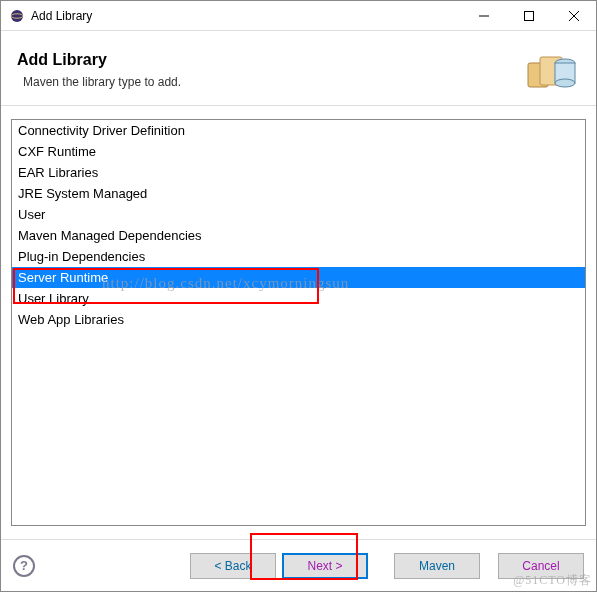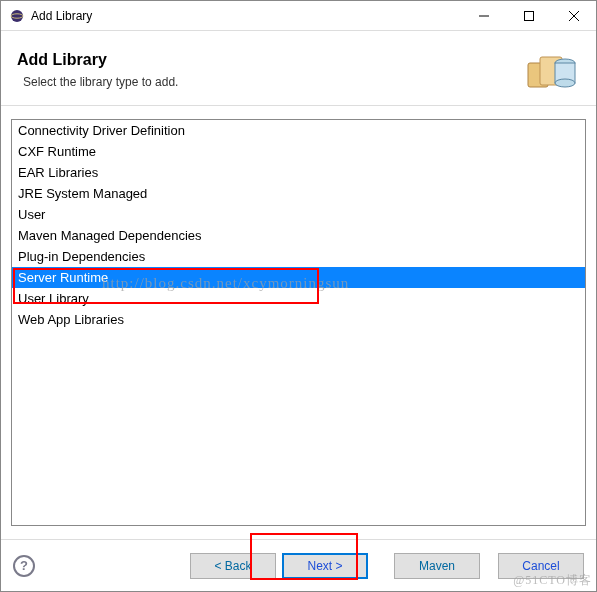--- a/index.html
+++ b/index.html
@@ -60,21 +60,21 @@
       width: 22px; height: 22px;
       border: 2px solid #7a7a8a; border-radius: 50%;
       display: flex; align-items: center; justify-content: center;
       color: #7a7a8a; font-weight: bold; font-size: 13px;
     }
     .spacer { flex: 1; }
     .btn {
       min-width: 86px; height: 26px; font-size: 12px;
       background: #e1e1e1; border: 1px solid #adadad;
       display: flex; align-items: center; justify-content: center;
-      padding: 0 10px; color: #1d4ed8;
+      padding: 0 10px; color: #a21caf;
     }
     .btn.disabled { color: #0369a1; }
     .btn.default { border: 2px solid #0078d7; }
     .watermark {
       position: absolute; color: rgba(160,160,160,0.7);
       font-size: 15px; pointer-events: none; font-family: SimSun, serif; letter-spacing: 1px;
     }
   </style>
 </head>
 <body>
@@ -103,21 +103,21 @@
           <line x1="0" y1="0" x2="10" y2="10"></line>
           <line x1="10" y1="0" x2="0" y2="10"></line>
         </svg>
       </div>
   </div>
 </div>
 
 <div class="header-panel">
   <div class="header-text">
     <div class="header-title">Add Library</div>
-    <div class="header-desc">Select the library type to add.</div>
+    <div class="header-desc">Maven the library type to add.</div>
   </div>
   <div class="header-icon">
     <svg viewBox="0 0 60 50">
       <rect x="8" y="18" width="20" height="24" rx="2" fill="#e8c070" stroke="#a87830"></rect>
       <rect x="20" y="12" width="22" height="28" rx="2" fill="#f0d090" stroke="#b88840"></rect>
       <ellipse cx="45" cy="18" rx="10" ry="4" fill="#b8d8e8" stroke="#4a7a9a"></ellipse>
       <rect x="35" y="18" width="20" height="20" fill="#c8e0f0" stroke="#4a7a9a"></rect>
       <ellipse cx="45" cy="38" rx="10" ry="4" fill="#b8d8e8" stroke="#4a7a9a"></ellipse>
     </svg>
   </div>

